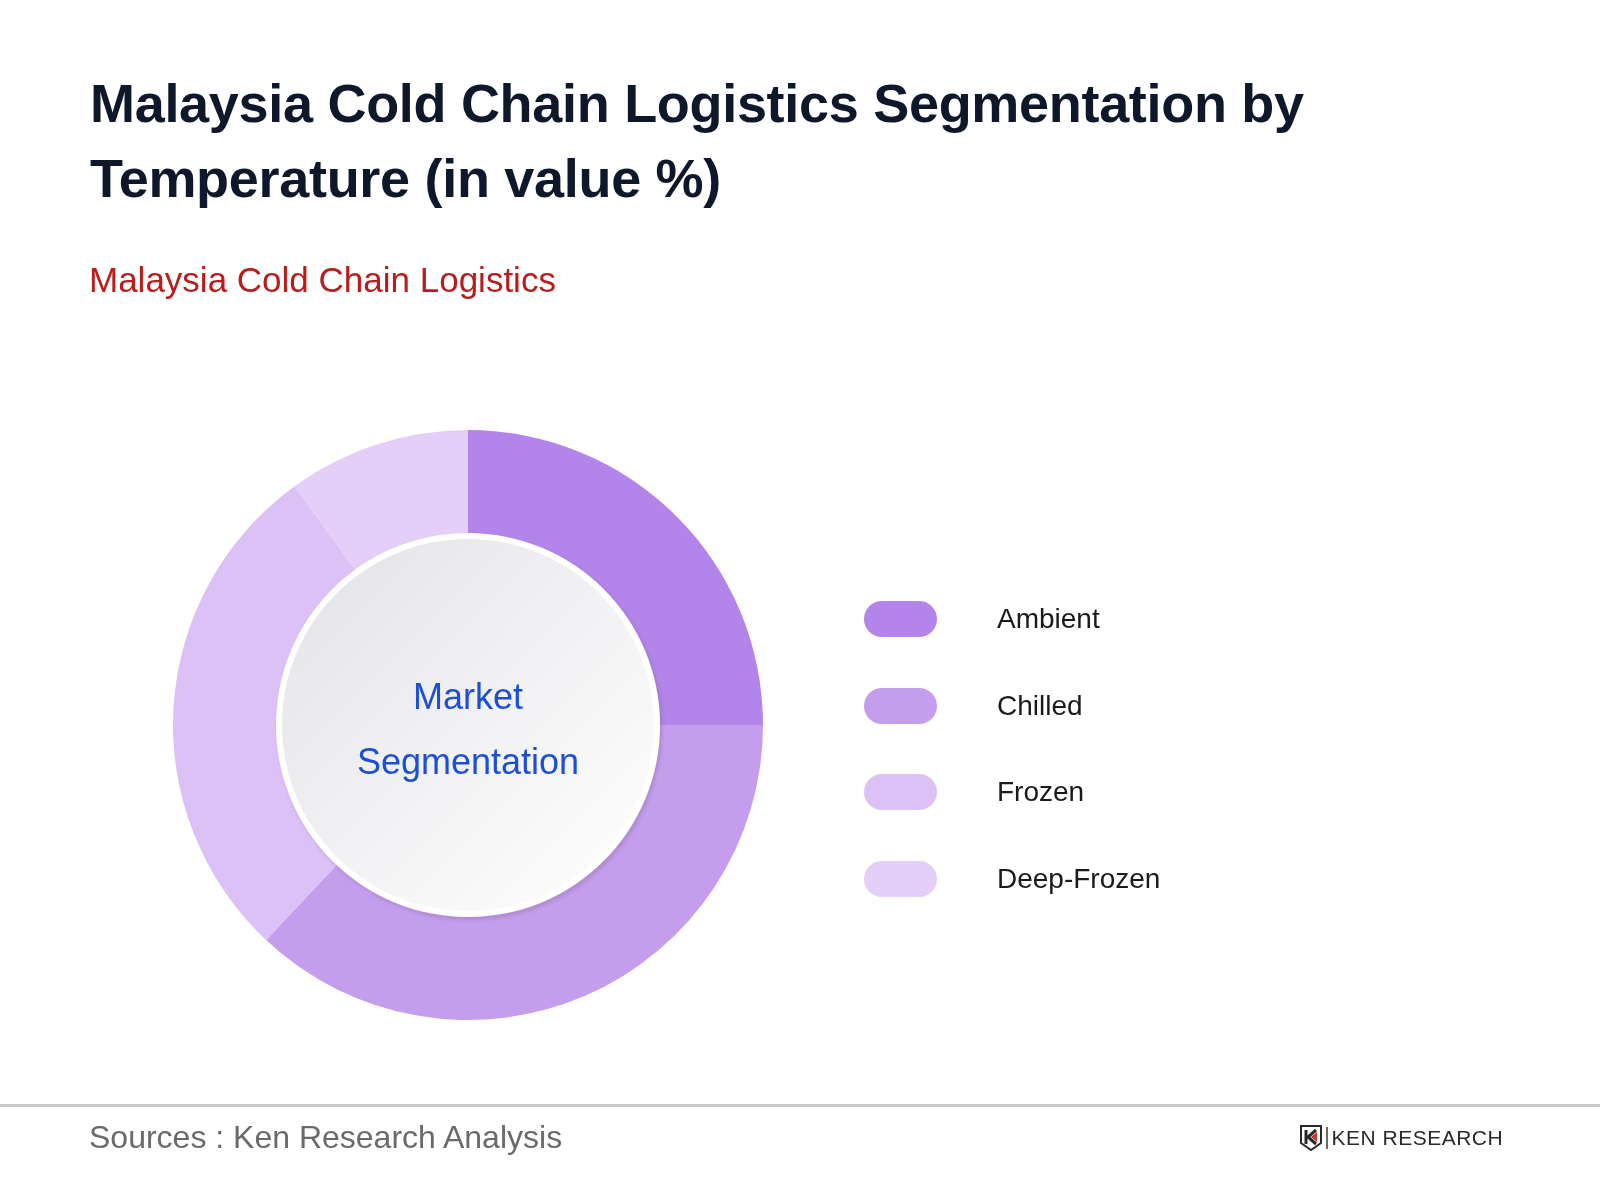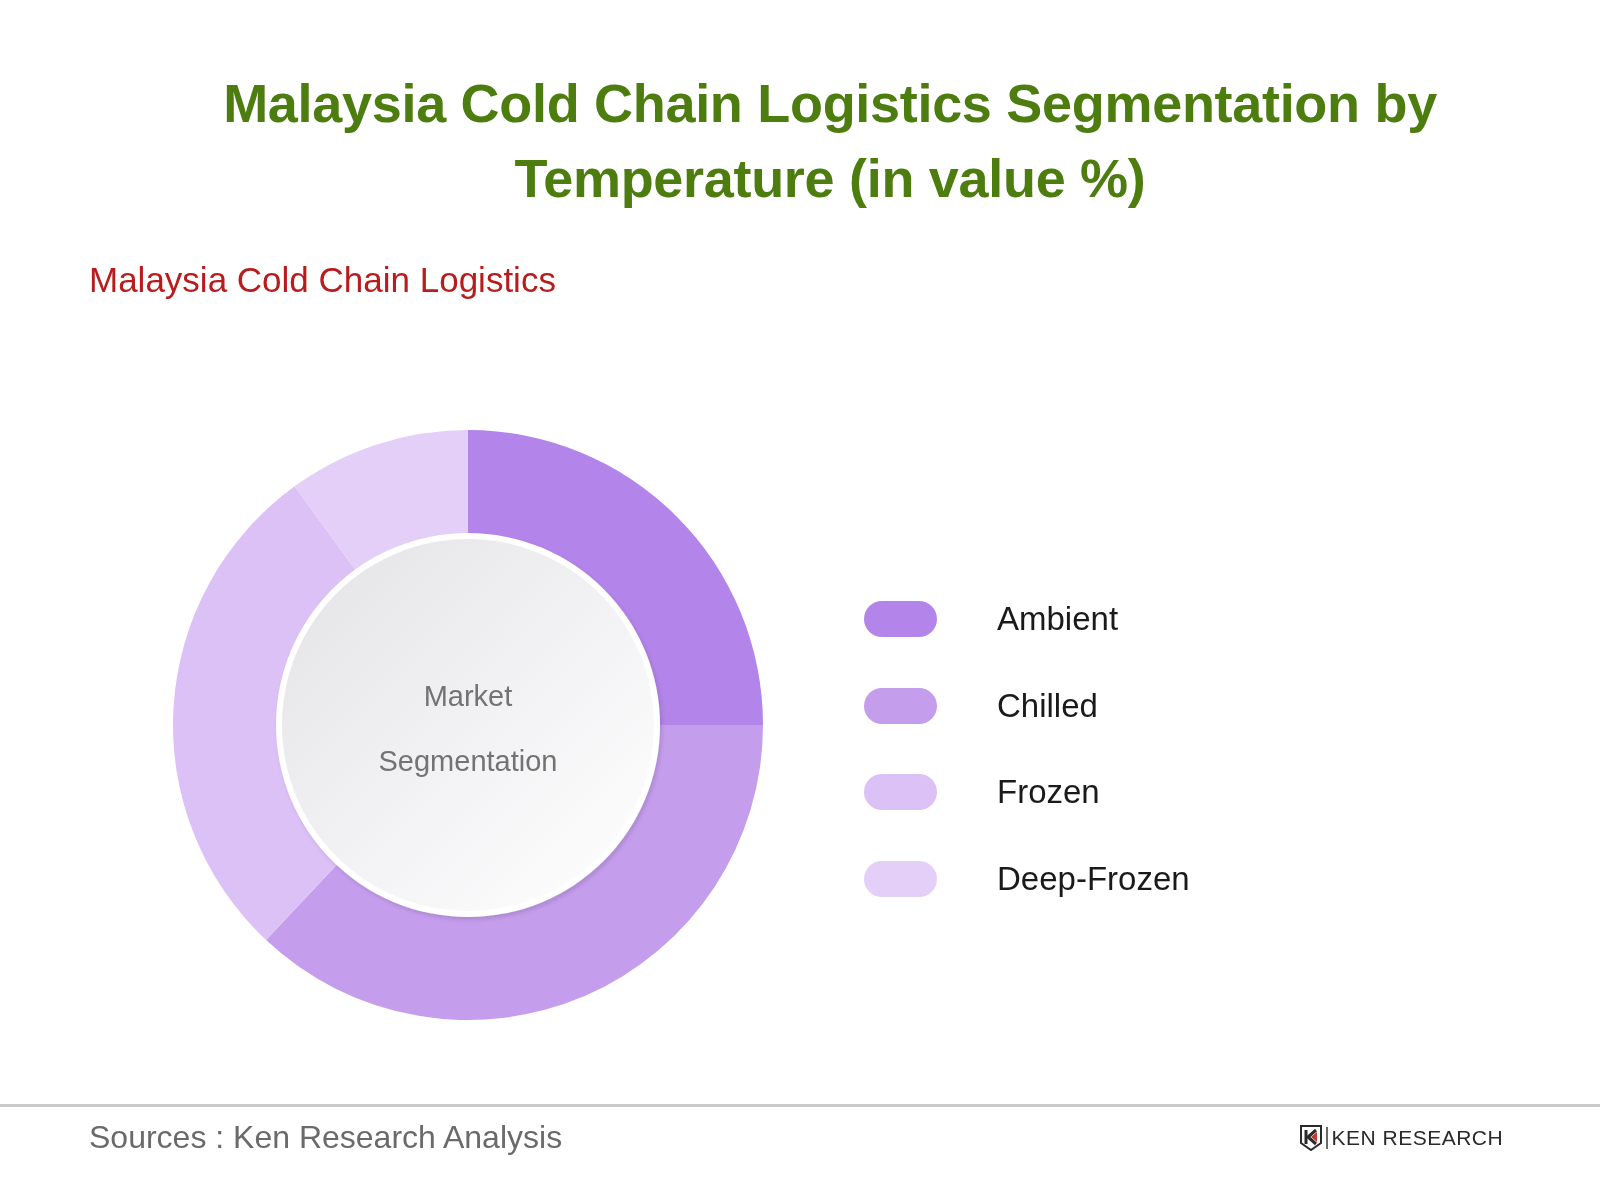--- a/index.html
+++ b/index.html
@@ -1,36 +1,36 @@
 <!DOCTYPE html>
 <html><head>
 <meta charset="utf-8">
 <style>
   html, body { margin: 0; padding: 0; background: #ffffff; }
   body { width: 1600px; height: 1200px; position: relative; overflow: hidden;
          font-family: "Liberation Sans", "DejaVu Sans", sans-serif; color: #1f1f1f; }
 
   .title { position: absolute; left: 90px; top: 66px; width: 1480px;
-           font-size: 54px; font-weight: bold; line-height: 75px; color: #4d7c0f;
-           letter-spacing: -0.3px; margin: 0; text-align: center; }
+           font-size: 54px; font-weight: bold; line-height: 75px; color: #0f172a;
+           letter-spacing: -0.3px; margin: 0; }
   .subtitle { position: absolute; left: 89px; top: 256px; font-size: 35px;
               line-height: 48px; color: #b91c1c; }
   .subtitle div { white-space: nowrap; }
 
   .donut-wrap { position: absolute; left: 168px; top: 425px; width: 600px; height: 600px; }
   .donut-wrap svg { position: absolute; left: 0; top: 0; }
   .center-label { position: absolute; left: 0; top: 0; width: 600px; height: 600px;
                   display: flex; flex-direction: column; align-items: center; justify-content: center;
-                  font-size: 29px; line-height: 65px; color: #737373; text-align: center;
+                  font-size: 36px; line-height: 65px; color: #1d4ed8; text-align: center;
                   padding-top: 8px; box-sizing: border-box; }
 
   .legend { position: absolute; left: 864px; top: 601px; }
   .legend-item { position: relative; height: 36px; margin-bottom: 50.5px; display: flex; align-items: center; }
   .legend-swatch { width: 73px; height: 36px; border-radius: 18px; flex: 0 0 auto; }
-  .legend-label { position: absolute; left: 133px; top: -3px; font-size: 33px; line-height: 42px;
+  .legend-label { position: absolute; left: 133px; top: -3px; font-size: 28px; line-height: 42px;
                   color: #1a1a1a; white-space: nowrap; }
 
   .divider { position: absolute; left: 0; top: 1104px; width: 1600px; height: 3px; background: #c9c9c9; }
   .footer-source { position: absolute; left: 89px; top: 1119px; font-size: 32px; color: #6a6a6a;
                    white-space: nowrap; }
   .logo { position: absolute; left: 1300px; top: 1125px; height: 26px; display: flex; align-items: center; }
   .logo-mark { width: 22px; height: 26px; }
   .logo-sep { width: 1.5px; height: 22px; background: #6a6a6a; margin: 0 4px 0 4px; }
   .logo-text { font-size: 21px; letter-spacing: 0.5px; color: #2a2a2a; font-weight: normal;
                white-space: nowrap; transform: scaleY(0.95); }

